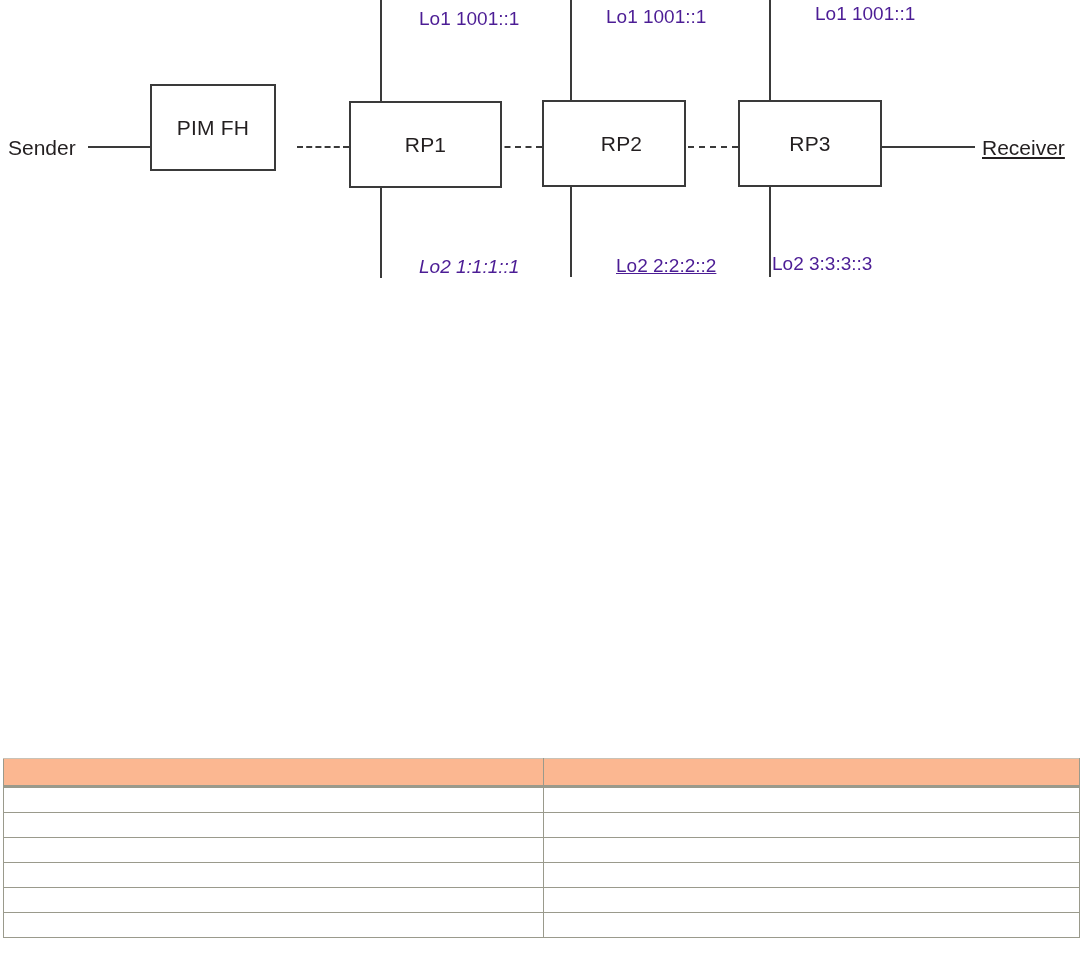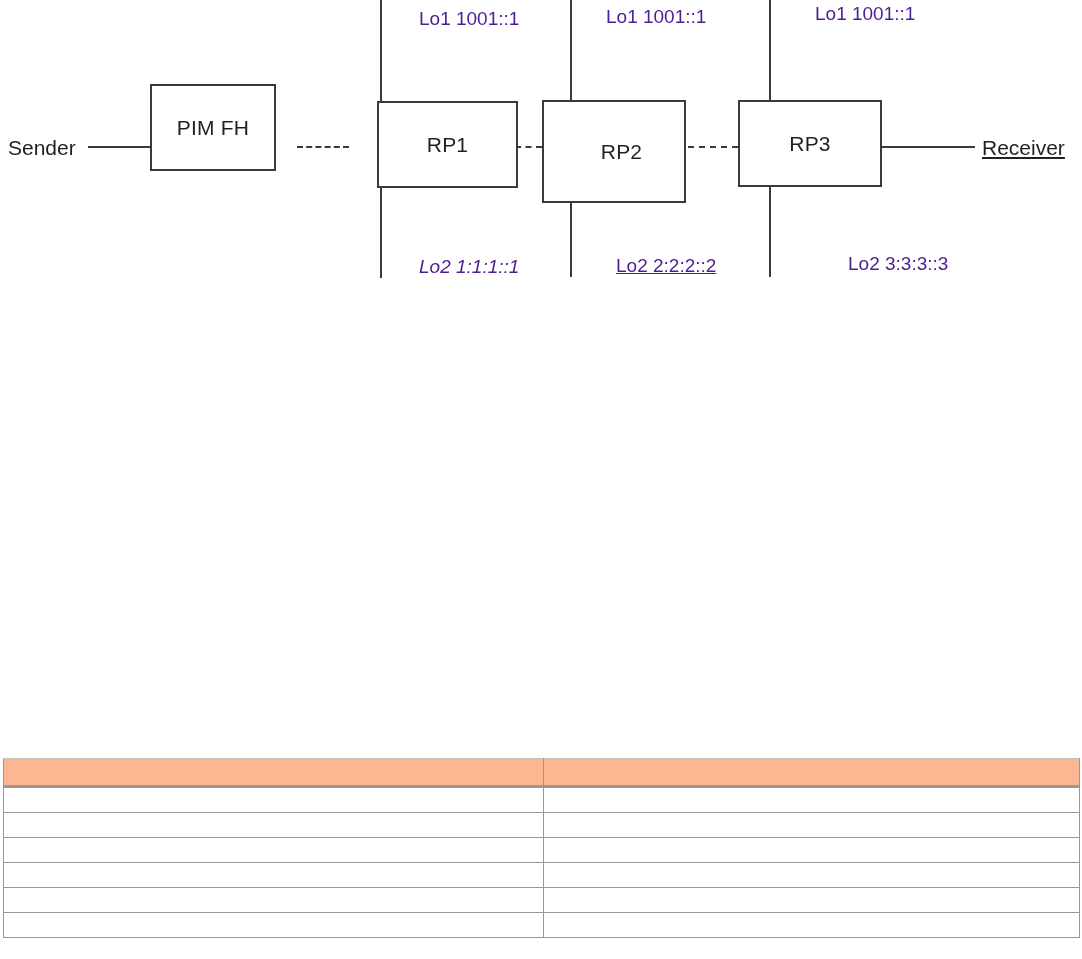--- a/index.html
+++ b/index.html
@@ -114,41 +114,41 @@
     <span class="node-label">PIM FH</span>
   </div>
 
   <div class="dashline" style="left:297px; top:146px; width:52px;"></div>
 
   <div class="vline" style="left:380px; top:0px; height:101px;"></div>
   <span class="iface-text" style="left:391px; top:8px;">Lo1 1001::1</span>
   <div class="vline" style="left:380px; top:188px; height:90px;"></div>
   <span class="iface-text" style="left:391px; top:256px;font-style:italic;">Lo2 1:1:1::1</span>
 
-  <div class="node-box" style="left:349px; top:101px; width:141px; height:87px;margin-left:28px;">
+  <div class="node-box" style="left:349px; top:101px; width:153px; height:87px;">
     <span class="node-label">RP1</span>
   </div>
 
   <div class="dashline" style="left:494px; top:146px; width:48px;"></div>
 
   <div class="vline" style="left:570px; top:0px; height:100px;"></div>
   <span class="iface-text" style="left:578px; top:6px;">Lo1 1001::1</span>
   <div class="vline" style="left:570px; top:187px; height:90px;"></div>
   <span class="iface-text" style="left:588px; top:255px;text-decoration:underline;">Lo2 2:2:2::2</span>
 
-  <div class="node-box" style="left:542px; top:100px; width:144px; height:103px;padding-left:15px;">
+  <div class="node-box" style="left:542px; top:100px; width:144px; height:87px;padding-left:15px;">
     <span class="node-label">RP2</span>
   </div>
 
   <div class="dashline" style="left:688px; top:146px; width:50px;"></div>
 
   <div class="vline" style="left:769px; top:0px; height:100px;"></div>
   <span class="iface-text" style="left:787px; top:3px;">Lo1 1001::1</span>
   <div class="vline" style="left:769px; top:187px; height:90px;"></div>
-  <span class="iface-text" style="left:820px; top:253px;text-align:center;">Lo2 3:3:3::3</span>
+  <span class="iface-text" style="left:744px; top:253px;text-align:center;">Lo2 3:3:3::3</span>
 
   <div class="node-box" style="left:738px; top:100px; width:144px; height:87px;text-align:right;">
     <span class="node-label">RP3</span>
   </div>
 
   <div class="hline" style="left:882px; top:146px; width:93px;"></div>
   <span class="edge-text" style="left:982px; top:136px;text-decoration:underline;">Receiver</span>
 </div>
 
 <table id="data-table">

